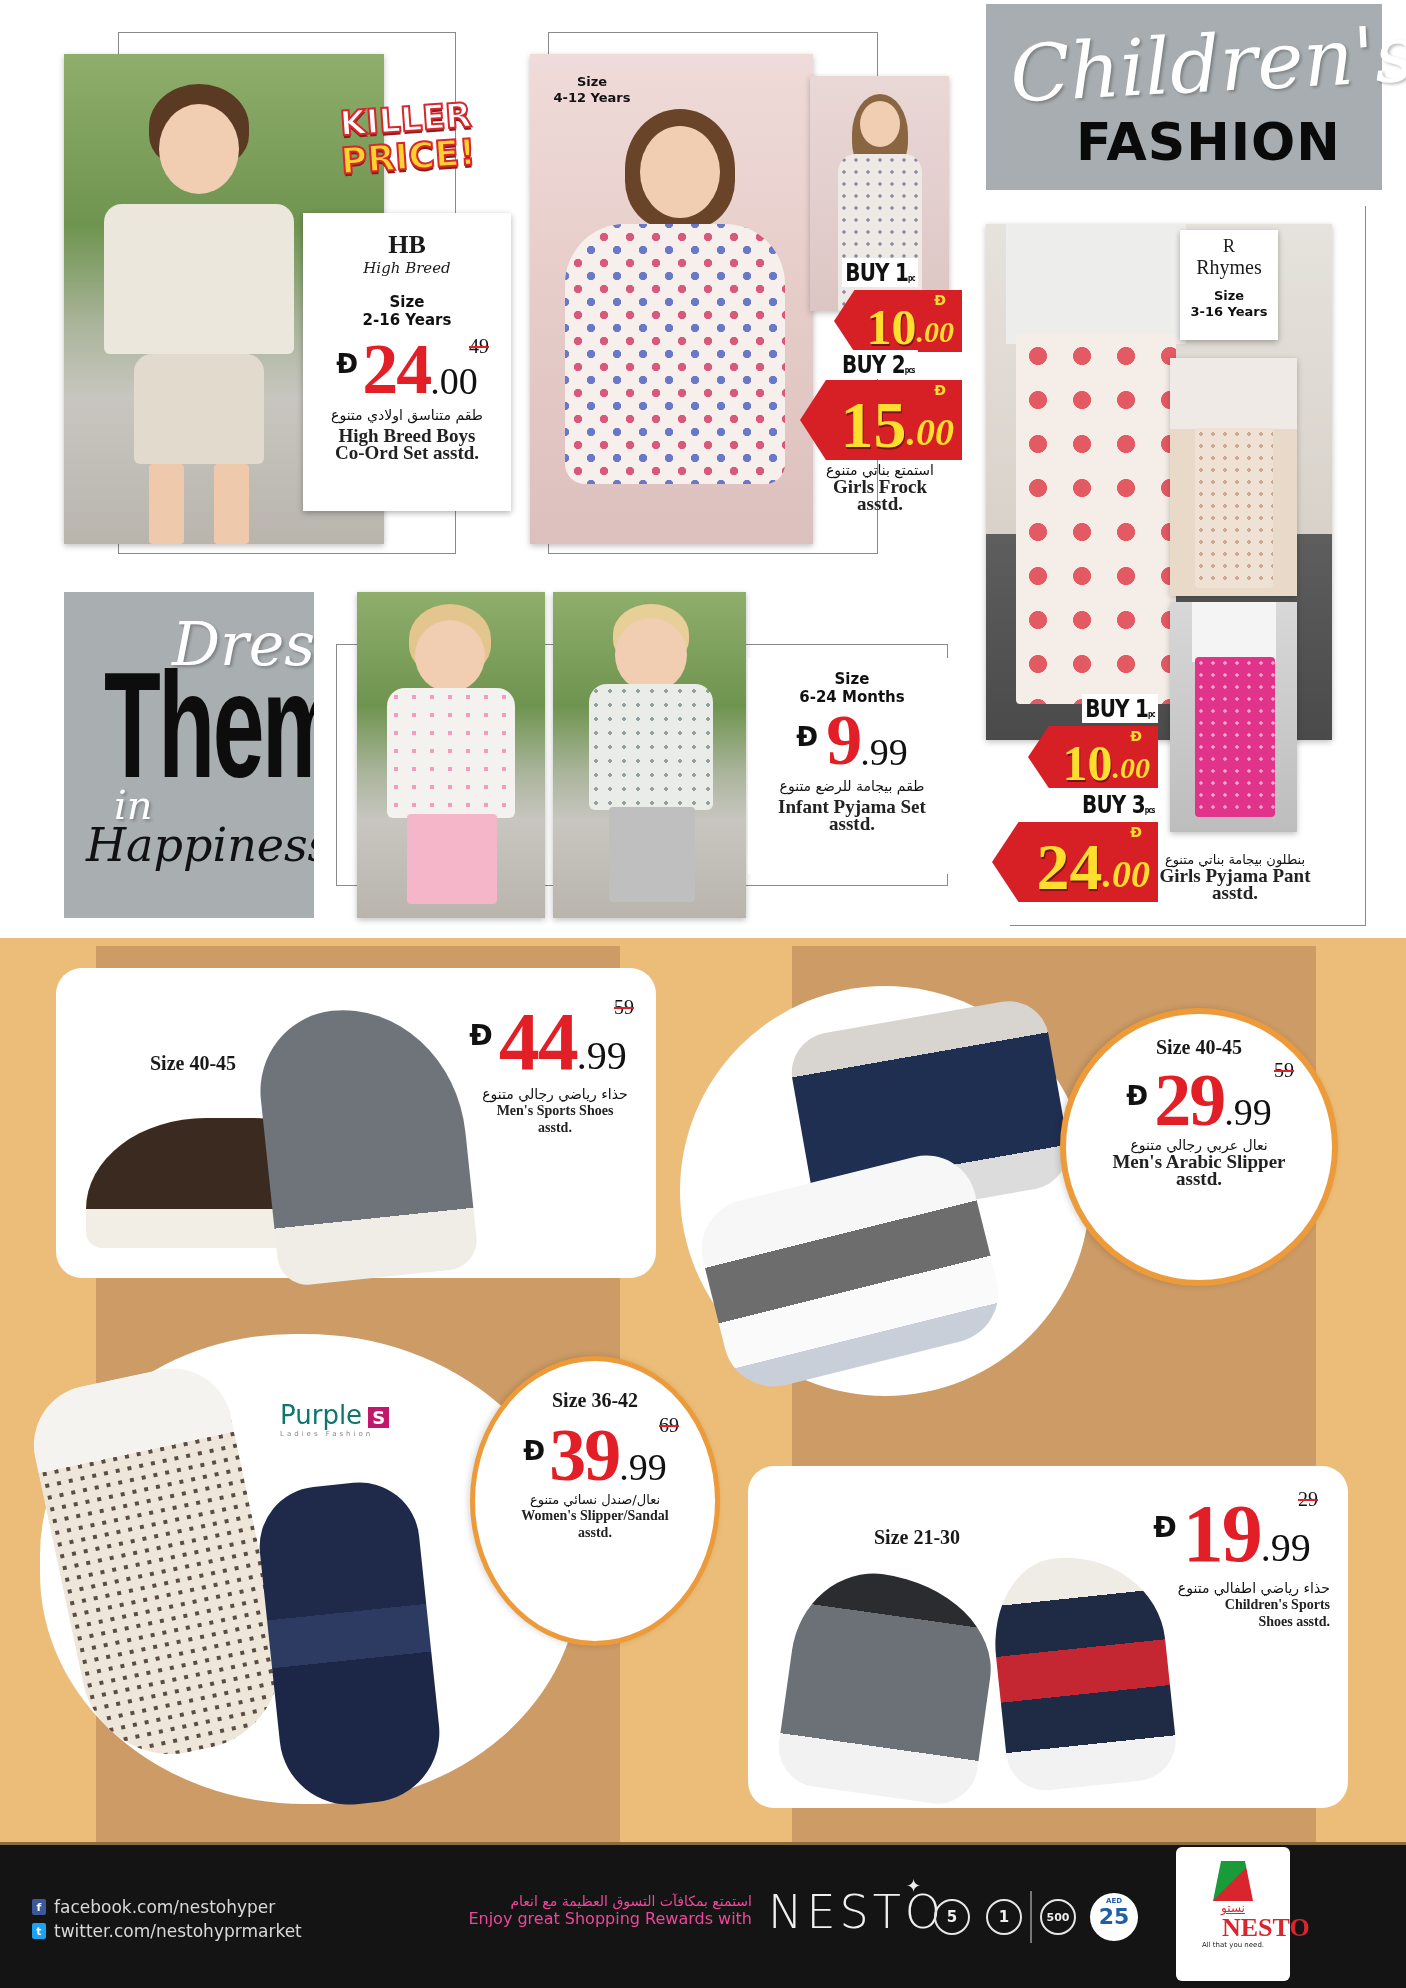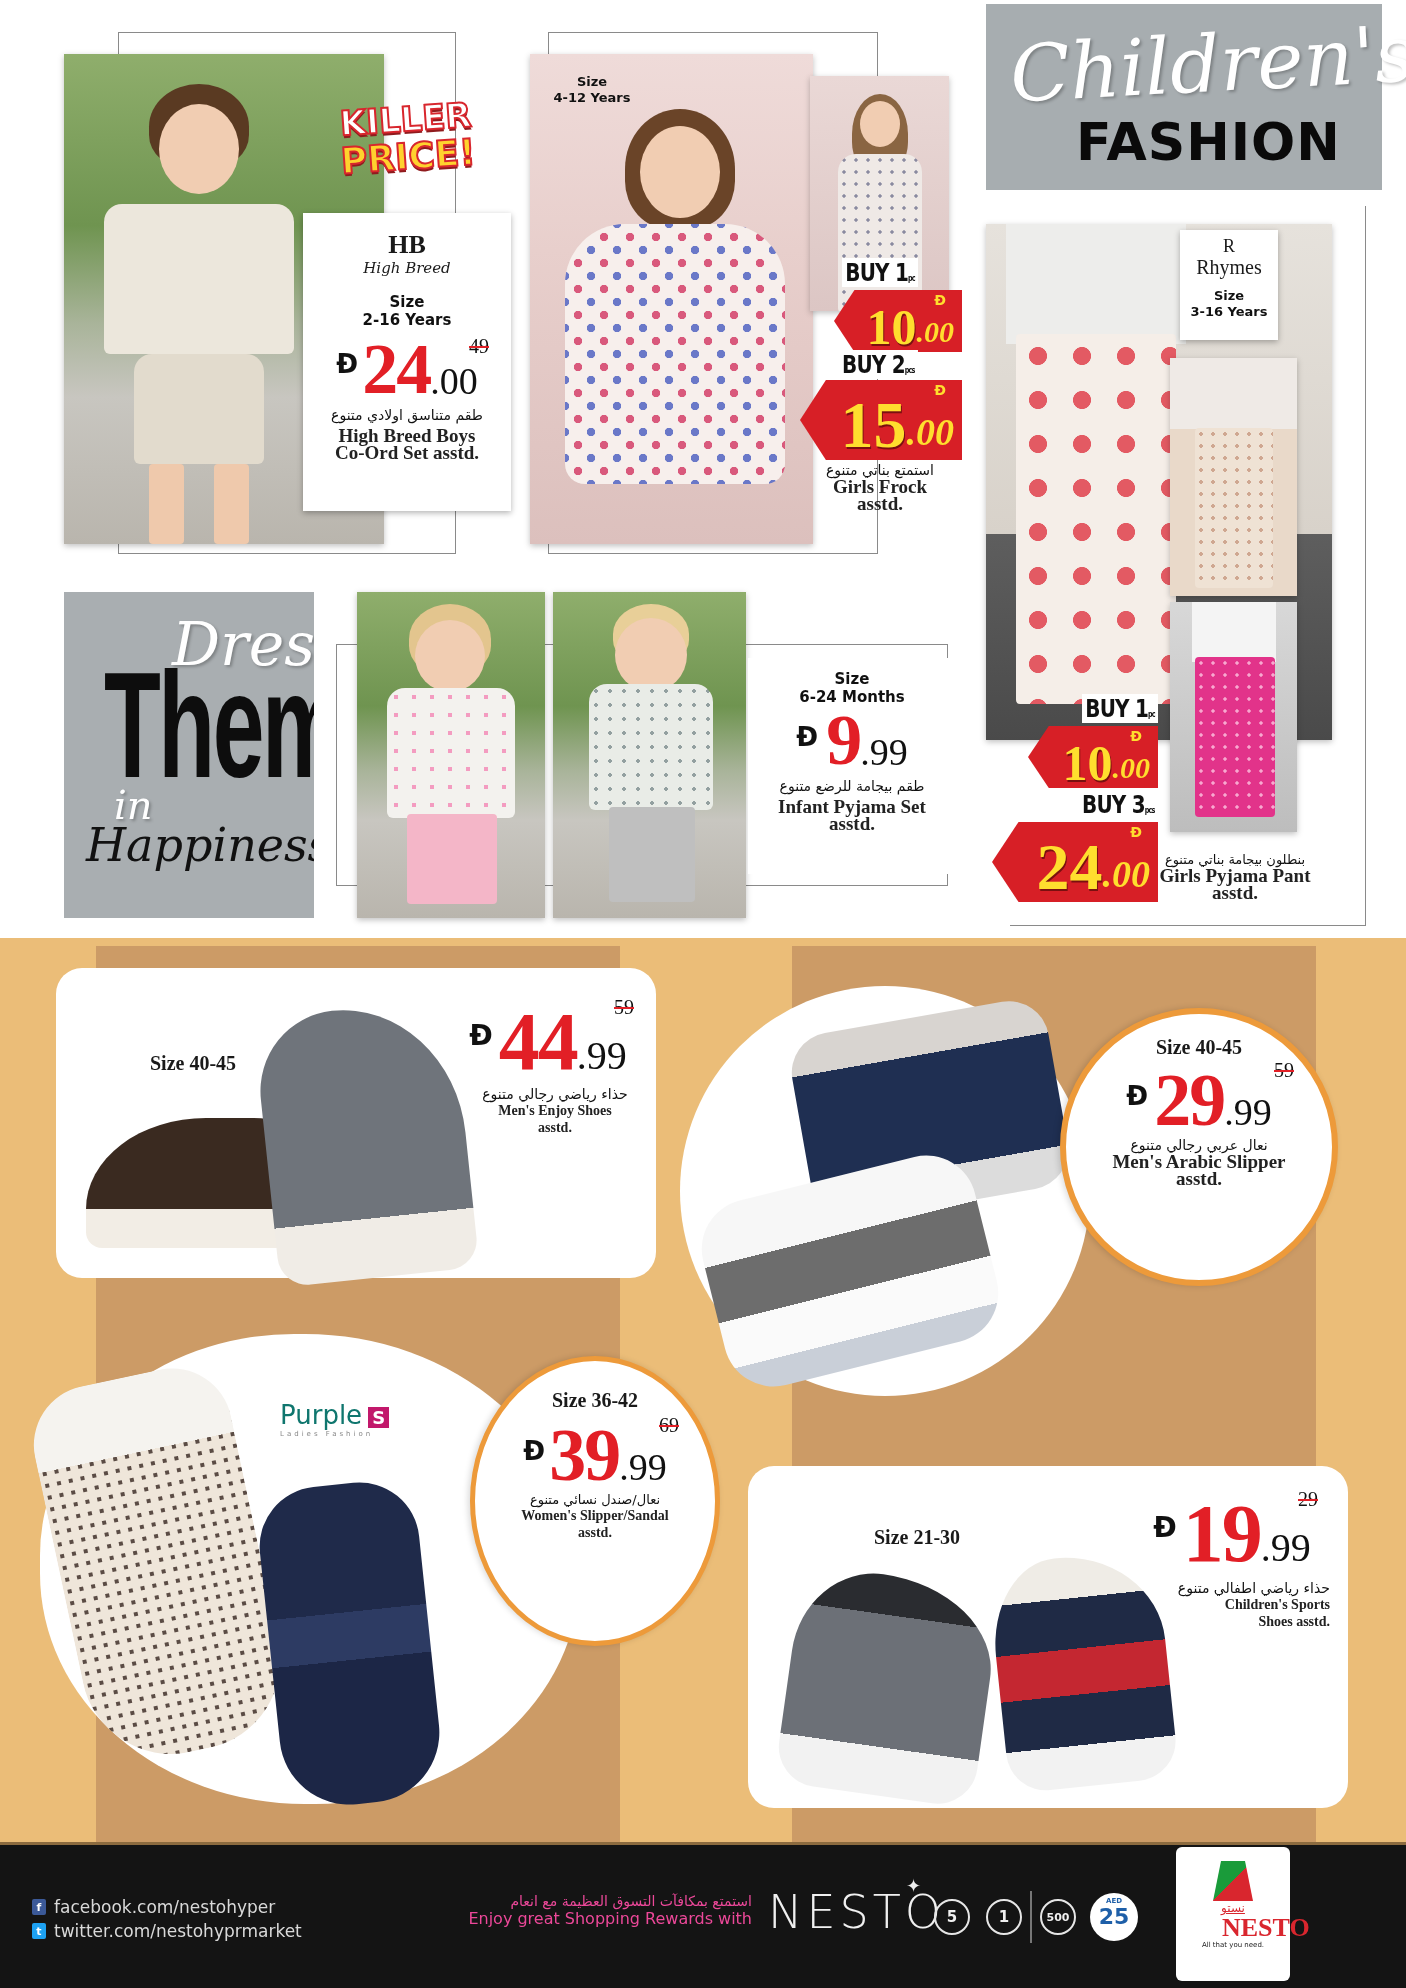--- a/index.html
+++ b/index.html
@@ -253,21 +253,21 @@
   <div class="shoe" style="left:210px;top:40px;width:200px;height:270px;background:linear-gradient(180deg,#6f747b 0 78%,#f0ece6 78%);border-radius:40% 60% 30px 30px/30% 50% 30px 30px;transform:rotate(-6deg);"></div>
   <div class="price-row abs" style="left:392px;top:34px;width:200px;height:80px;">
     <span class="dirham" style="font-size:28px;margin-right:6px;margin-bottom:30px;">Đ</span>
     <span class="price-main" style="font-size:82px;line-height:80px;">44</span>
     <span class="price-dec" style="font-size:40px;line-height:52px;">.99</span>
     <span class="price-old" style="top:-6px;right:14px;font-size:20px;">59</span>
   </div>
   <div class="abs" style="left:410px;top:118px;width:178px;text-align:center;">
     <div class="arabic">حذاء رياضي رجالي متنوع</div>
     <div class="prod-name" style="font-size:14px;">
-      <div>Men's Enjoy Shoes</div>
+      <div>Men's Sports Shoes</div>
       <div>asstd.</div>
     </div>
   </div>
 </div>
 
 <div class="circle" style="left:680px;top:986px;width:410px;height:410px;">
   <div class="shoe" style="left:120px;top:30px;width:260px;height:190px;background:linear-gradient(180deg,#d8d4d0 0 20%,#1f2f52 20% 80%,#dcdcdc 80%);border-radius:40px;transform:rotate(-10deg);"></div>
   <div class="shoe" style="left:30px;top:190px;width:280px;height:190px;background:linear-gradient(180deg,#f7f7f7 0 30%,#6d6d6d 30% 60%,#fafafa 60% 85%,#c9cfd8 85%);border-radius:50px;transform:rotate(-14deg);"></div>
 </div>
 <div class="circle-ring" style="left:1060px;top:1008px;width:278px;height:278px;">

